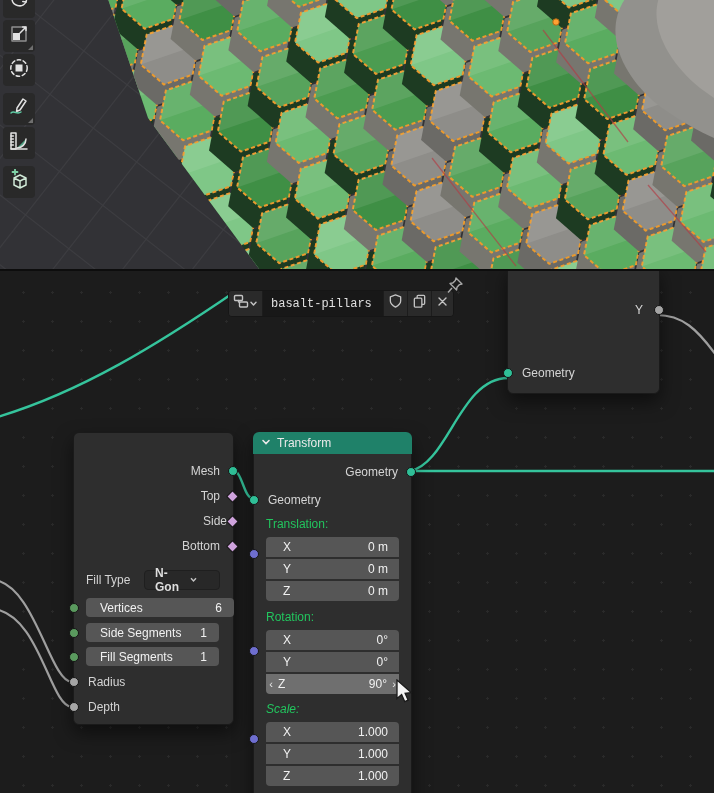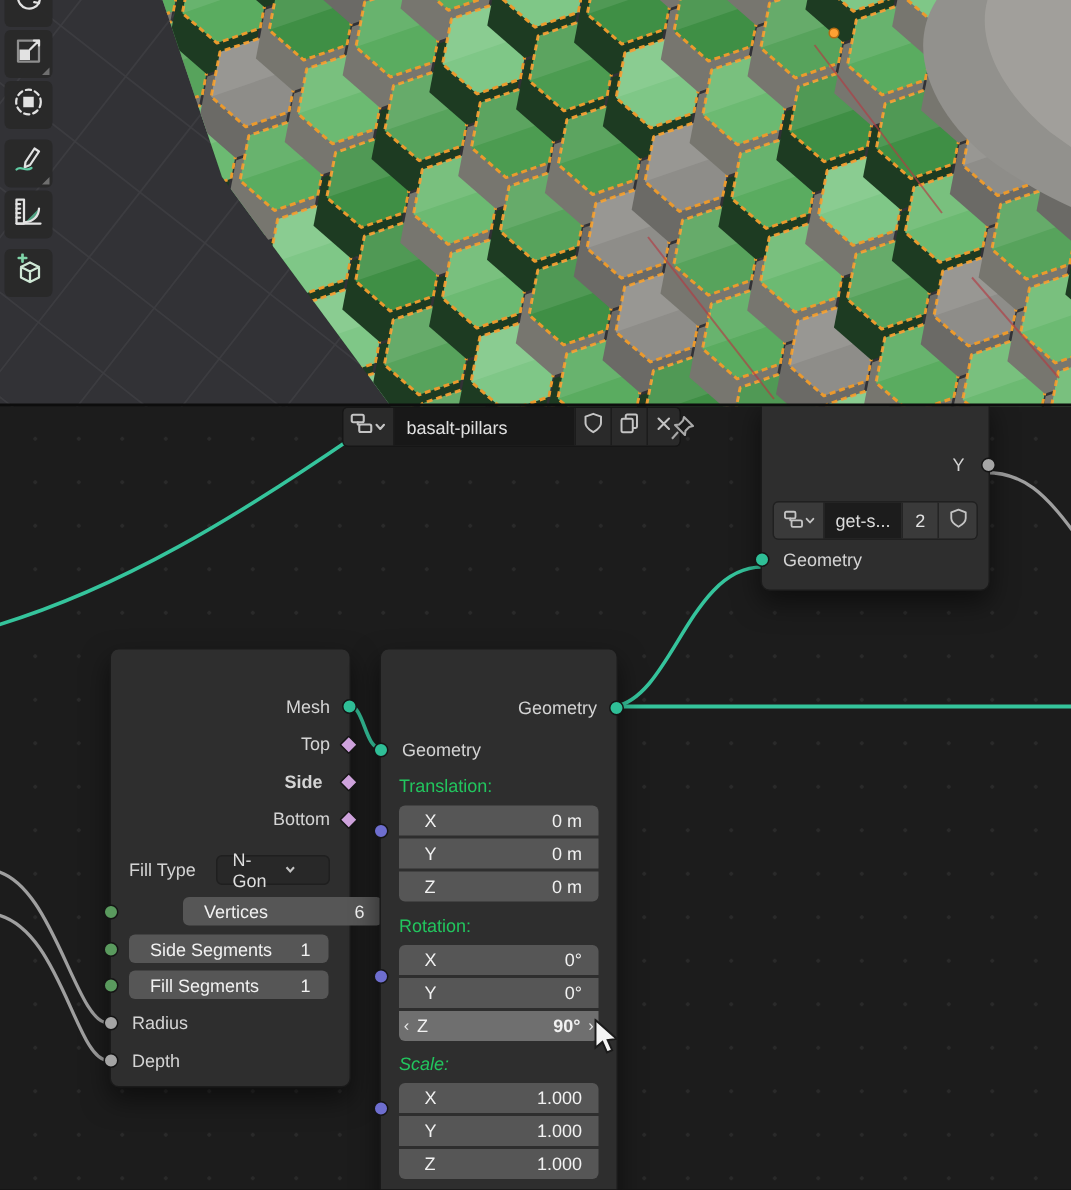--- a/index.html
+++ b/index.html
@@ -45,28 +45,28 @@
   .slider .sl-v{margin-right:12px;}
   .axis-row{position:absolute;background:var(--c-field-bg,#565656);height:20px;
         display:flex;align-items:center;color:#f1f1f1;}
   .axis-row.top{border-radius:4px 4px 0 0;}
   .axis-row.bot{border-radius:0 0 4px 4px;}
   .axis-row .ax-l{margin-left:17px;flex:1;}
   .axis-row .ax-v{margin-right:11px;}
   .axis-row.hover{background:var(--c-field-bg-hover,#6f6f6f);border-radius:0 0 4px 4px;}
   .axis-row.hover .arrow{color:#e8e8e8;font-size:11px;width:10px;text-align:center;}
   .axis-row.hover .ax-l{margin-left:2px;}
-  .axis-row.hover .ax-v{margin-right:2px;font-weight:bold;}
+  .axis-row.hover .ax-v{margin-right:2px;}
   .dropdown{position:absolute;background:#282828;border-radius:4px;height:20px;display:flex;
-        align-items:center;color:#dedede;border:1px solid #1f1f1f;box-sizing:border-box;}
+        align-items:center;color:#dedede;border:1px solid #1f1f1f;box-sizing:border-box;font-weight:bold;}
   .dropdown span{margin-left:10px;flex:1;}
   .sect{color:#22c55e;}
   
-  #tree-bar{position:absolute;left:228px;top:0;height:25px;display:flex;z-index:4;
-        border-radius:4px;overflow:hidden;border:1px solid #161616;background:#262626;}
+  #tree-bar{position:absolute;left:228px;top:19px;height:25px;display:flex;z-index:4;
+        border-radius:4px;overflow:hidden;border:1px solid #161616;background:#262626;font-family:Liberation Mono, monospace;}
   .tb-btn{display:flex;align-items:center;justify-content:center;background:#2a2a2a;
         border-left:1px solid #1c1c1c;padding:0 4px;}
   .tb-btn:first-child{border-left:none;}
   .tb-field{width:112px;background:#181818;color:#e0e0e0;font-size:12px;display:flex;
         align-items:center;padding-left:8px;border-left:1px solid #1c1c1c;}
   .tb-btn svg{stroke:#c4c4c4;fill:none;stroke-width:1.4;stroke-linecap:round;stroke-linejoin:round;}
   #pin{position:absolute;left:446px;top:5px;z-index:4;}
   
   .gw-row{position:absolute;display:flex;height:24px;border-radius:4px;overflow:hidden;
         border:1px solid #202020;}
@@ -1105,71 +1105,46 @@
       <svg width="18" height="19" viewBox="0 0 18 19" stroke="#a9a9a9" fill="none" stroke-width="1.4" stroke-linejoin="round">
         <path d="M10,2 L16,8 L13.5,8.6 L11,11.2 L10.6,14 L4,7.4 L6.8,7 L9.4,4.4 Z"></path>
         <path d="M6,12 L2,16.5"></path>
       </svg>
     </span>
 
     <div class="node" id="node-group" style="left:507px;top:-4px;width:151px;height:125px;border-radius:0 0 6px 6px;">
       <div class="n-lbl r" style="right:16px;top:34px;">Y</div>
       <div class="sock flt" style="right:-5px;top:37px;"></div>
 
-      <div class="gw-row" style="left:7px;right:7px;top:66px;">
-        <div class="gw-btn" style="width:33px;">
-          <span>
-            <svg width="14" height="14" viewBox="0 0 16 16">
-                <rect x="1.5" y="2.5" width="8" height="5" rx="1"></rect>
-                <rect x="6.5" y="9" width="8" height="5" rx="1"></rect>
-                <path d="M5.5,7.5 v1.5 h1"></path>
-              </svg>
-          </span>
-          <span>
-            <svg width="8" height="8" viewBox="0 0 9 9">
-                <path d="M2,3.2 L4.5,6 L7,3.2"></path>
-              </svg>
-          </span>
-        </div>
-        <div class="gw-field">get-s...</div>
-        <div class="gw-btn" style="width:23px;color:#e2e2e2;font-size:12px;">2</div>
-        <div class="gw-btn" style="width:25px;">
-          <span>
-            <svg width="14" height="15" viewBox="0 0 16 16">
-                <path d="M8,1.5 L13.5,3.5 V8 C13.5,11.5 8,14.5 8,14.5 C8,14.5 2.5,11.5 2.5,8 V3.5 Z"></path>
-              </svg>
-          </span>
-        </div>
-      </div>
 
       <div class="n-lbl" style="left:14px;top:97px;">Geometry</div>
       <div class="sock geo" style="left:-5px;top:100px;"></div>
     </div>
 
     <div class="node" id="node-cylinder" style="left:73px;top:161px;width:159px;height:291px;">
       <div class="n-lbl r" style="right:13px;top:30px;text-align:center;">Mesh</div>
       <div class="sock geo" style="right:-5px;top:33px;"></div>
       <div class="n-lbl r" style="right:13px;top:55px;">Top</div>
       <div class="sock diamond" style="right:-4px;top:59px;"></div>
-      <div class="n-lbl r" style="right:18px;top:80px;font-weight:bold;">Side</div>
+      <div class="n-lbl r" style="right:6px;top:80px;">Side</div>
       <div class="sock diamond" style="right:-4px;top:84px;"></div>
       <div class="n-lbl r" style="right:13px;top:105px;">Bottom</div>
       <div class="sock diamond" style="right:-4px;top:109px;"></div>
 
       <div class="n-lbl" style="left:12px;top:139px;">Fill Type</div>
       <div class="dropdown" style="left:70px;top:137px;width:76px;">
         <span>N-Gon</span>
         <span style="margin-right:6px;">
           <svg width="9" height="9" viewBox="0 0 9 9" stroke="#c4c4c4" fill="none" stroke-width="1.4">
               <path d="M2,3.2 L4.5,6 L7,3.2"></path>
             </svg>
         </span>
       </div>
 
-      <div class="slider" style="left:12px;top:165px;width:133px;margin-left:36px;">
+      <div class="slider" style="left:12px;top:165px;width:148px;">
         <span class="sl-l">Vertices</span>
         <span class="sl-v">6</span>
       </div>
       <div class="sock int" style="left:-5px;top:170px;"></div>
       <div class="slider" style="left:12px;top:190px;width:133px;">
         <span class="sl-l">Side Segments</span>
         <span class="sl-v">1</span>
       </div>
       <div class="sock int" style="left:-5px;top:195px;"></div>
       <div class="slider" style="left:12px;top:214px;width:133px;">
@@ -1178,20 +1153,28 @@
       </div>
       <div class="sock int" style="left:-5px;top:219px;"></div>
 
       <div class="n-lbl" style="left:14px;top:241px;">Radius</div>
       <div class="sock flt" style="left:-5px;top:244px;"></div>
       <div class="n-lbl" style="left:14px;top:266px;">Depth</div>
       <div class="sock flt" style="left:-5px;top:269px;"></div>
     </div>
 
     <div class="node" id="node-transform" style="left:253px;top:161px;width:157px;height:370px;">
+      <div class="node-header">
+        <span class="chev">
+          <svg width="10" height="10" viewBox="0 0 10 10" stroke="#e8e8e8" fill="none" stroke-width="1.6" stroke-linecap="round">
+              <path d="M2,3.5 L5,6.5 L8,3.5"></path>
+            </svg>
+        </span>
+        <span>Transform</span>
+      </div>
       <div class="n-lbl r" style="right:13px;top:31px;">Geometry</div>
       <div class="sock geo" style="right:-5px;top:34px;"></div>
       <div class="n-lbl" style="left:14px;top:59px;">Geometry</div>
       <div class="sock geo" style="left:-5px;top:62px;"></div>
 
       <div class="n-lbl sect" style="left:12px;top:83px;">Translation:</div>
       <div class="axis-row top" style="left:12px;top:104px;width:133px;">
         <span class="ax-l">X</span>
         <span class="ax-v">0 m</span>
       </div>

